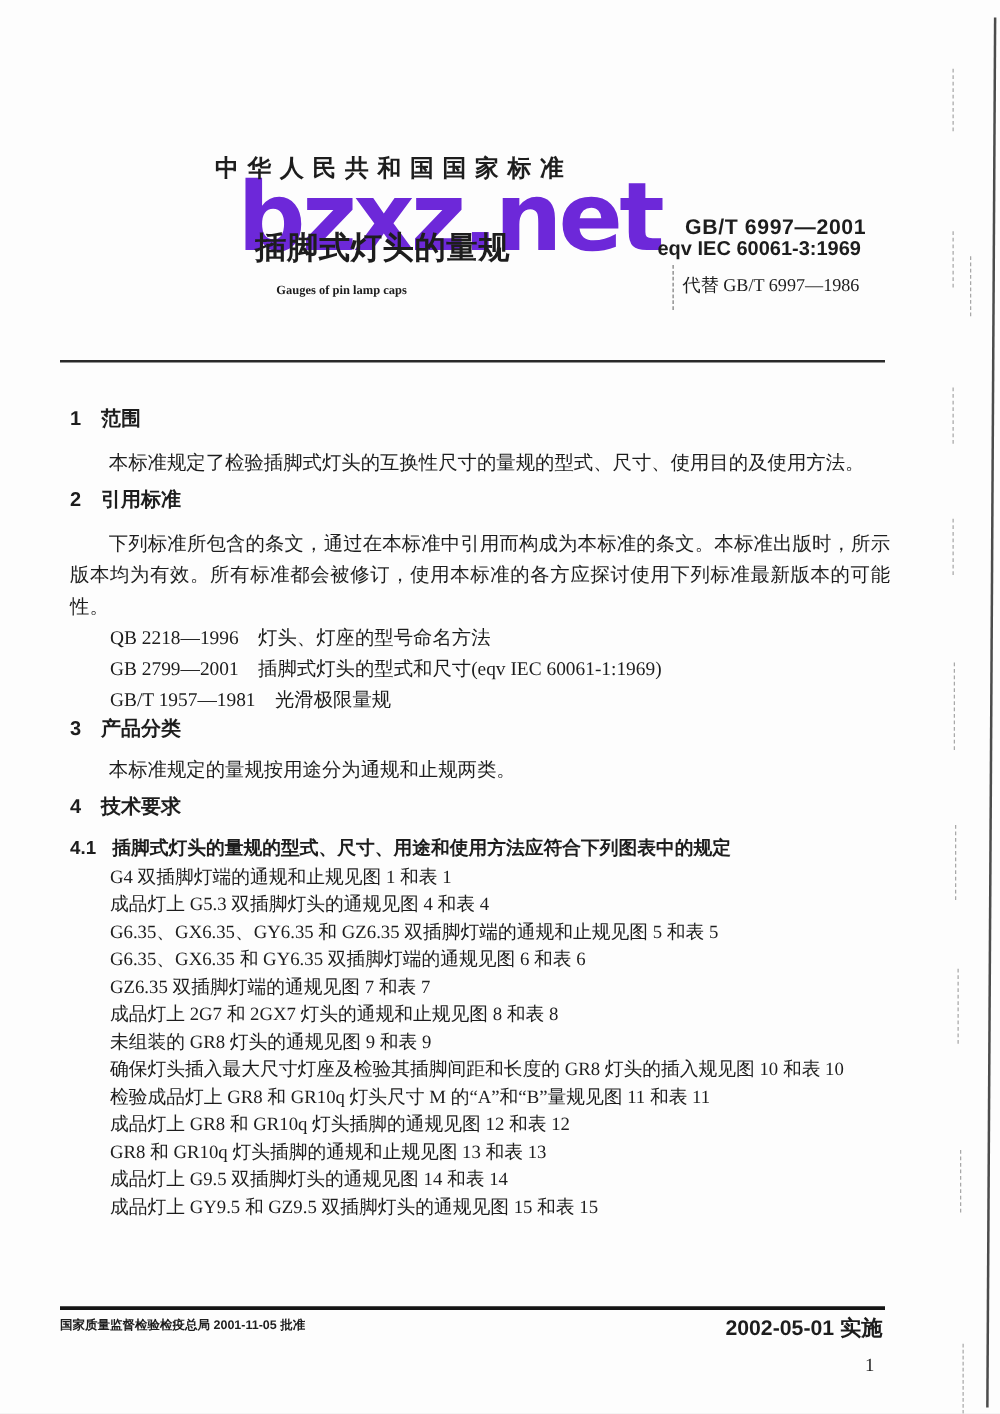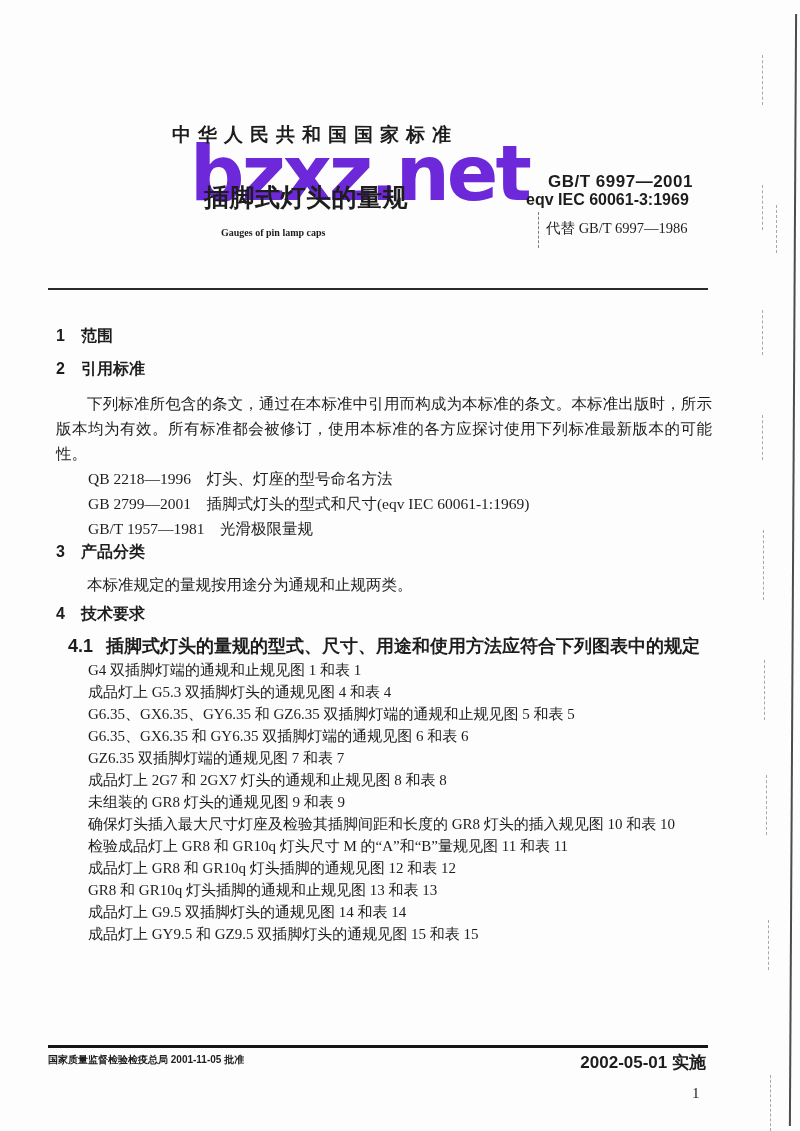--- a/index.html
+++ b/index.html
@@ -59,21 +59,21 @@
   .h2 { margin-top:7px; margin-bottom:11px; }
   .h3 { margin-top:0; margin-bottom:9px; }
   .h4 { margin-top:6px; margin-bottom:9px; }
   .body-para {
     margin:0; font-size:15.5px; line-height:25px; text-indent:2em;
     text-align:justify; padding-left:6px;
   }
   .ref-item { font-size:15.5px; line-height:25px; padding-left:38px; white-space:nowrap; }
   .clause {
     font-family:"Liberation Sans", sans-serif; font-weight:bold;
-    font-size:18px; line-height:25px; padding-left:6px; white-space:nowrap;text-align:center;
+    font-size:15px; line-height:25px; padding-left:6px; white-space:nowrap;
   }
   .clause-no { margin-right:13px; }
   .req-item { font-size:15px; line-height:22px; padding-left:38px; white-space:nowrap; }
 
   
   .footer-rule {
     position:absolute; left:48px; top:1045px; width:660px; height:2.5px;
     background:#151515; z-index:2;
   }
   .footer-approved {
@@ -105,20 +105,21 @@
   <div class="nat-label">中华人民共和国国家标准</div>
   <div class="title-cn">插脚式灯头的量规</div>
   <div class="title-en">Gauges of pin lamp caps</div>
   <div class="std-no">GB/T 6997—2001</div>
   <div class="std-eqv">eqv IEC 60061-3:1969</div>
   <div class="std-replaces">代替 GB/T 6997—1986</div>
   <div class="header-rule"></div>
 
   <div class="content">
     <div class="sec-heading h1">1　范围</div>
+    <p class="body-para">本标准规定了检验插脚式灯头的互换性尺寸的量规的型式、尺寸、使用目的及使用方法。</p>
 
     <div class="sec-heading h2">2　引用标准</div>
     <p class="body-para">下列标准所包含的条文，通过在本标准中引用而构成为本标准的条文。本标准出版时，所示版本均为有效。所有标准都会被修订，使用本标准的各方应探讨使用下列标准最新版本的可能性。</p>
     <div class="ref-item">QB 2218—1996　灯头、灯座的型号命名方法</div>
     <div class="ref-item">GB 2799—2001　插脚式灯头的型式和尺寸(eqv IEC 60061-1:1969)</div>
     <div class="ref-item">GB/T 1957—1981　光滑极限量规</div>
 
     <div class="sec-heading h3">3　产品分类</div>
     <p class="body-para">本标准规定的量规按用途分为通规和止规两类。</p>
 

